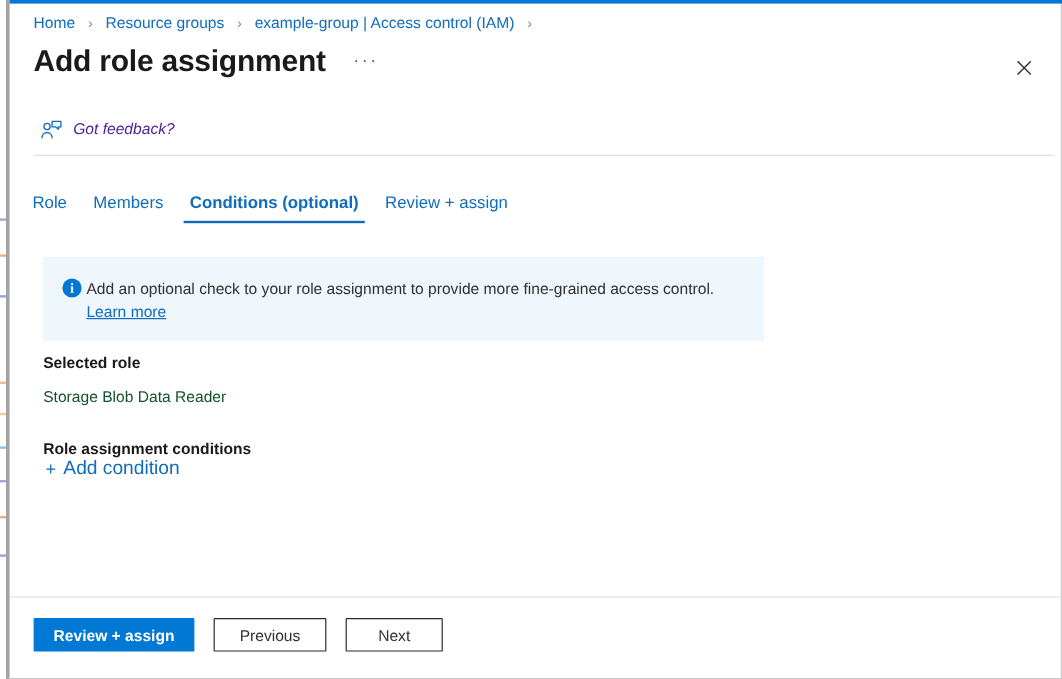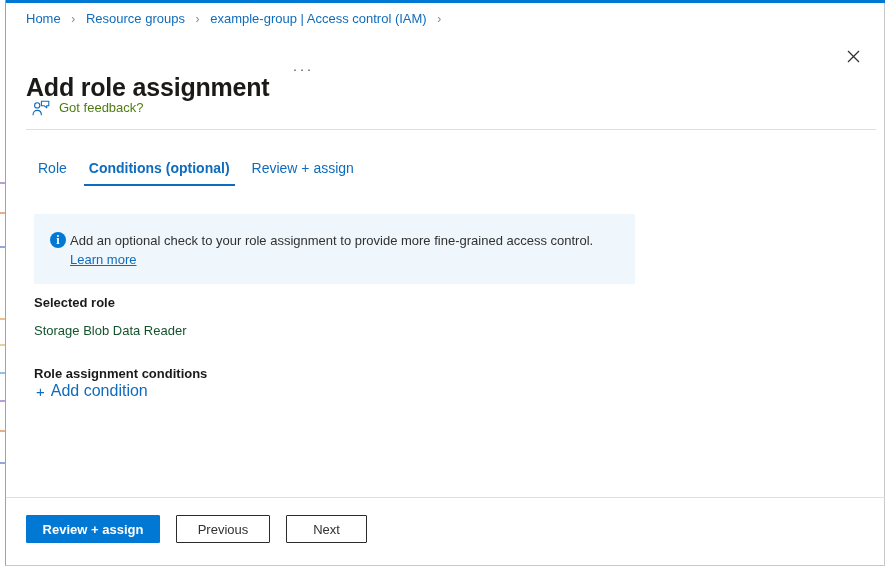--- a/index.html
+++ b/index.html
@@ -24,21 +24,21 @@
   .bg-sliver i {
     position: absolute; left: 0; width: 5px; height: 2px; opacity: .55;
   }
   .blade {
     position: absolute;
     left: 5px; top: 0;
     width: 880px; height: 566px;
     background: #ffffff;
     border-right: 1px solid #c8c8c8;
     border-bottom: 1px solid #c8c8c8;
-    border-left: 1px solid #a3a3a3;
+    border-left: 3px solid #a3a3a3;
   }
   .blade-topbar {
     position: absolute; left: 0; top: 0;
     width: 880px; height: 3px;
     background: #0078d4;
   }
 
   
   .breadcrumb {
     position: absolute; left: 20px; top: 10px;
@@ -52,51 +52,51 @@
     color: #8a8886; margin: 0 7px; font-size: 12px;
   }
 
   
   .title-row {
     position: absolute; left: 20px; top: 36px;
     display: flex; align-items: center;
   }
   .page-title {
     font-size: 25px; font-weight: bold; color: #1b1a19;
-    letter-spacing: -0.2px; line-height: 30px; margin-top: 36px;
+    letter-spacing: -0.2px; line-height: 30px;
   }
   .title-ellipsis {
     margin-left: 20px; color: #605e5c; font-size: 15px;
     letter-spacing: 2px; cursor: pointer; line-height: 20px;
     padding: 2px 3px;
   }
   .close-btn {
     position: absolute; right: 15px; top: 40px;
     width: 32px; height: 32px;
     display: flex; align-items: center; justify-content: center;
     cursor: pointer; color: #323130;
   }
 
   
   .feedback {
     position: absolute; left: 26px; top: 99px;
     display: flex; align-items: center; gap: 9px;
     cursor: pointer;
   }
   .feedback-label {
-    font-size: 13px; color: #4d7c0f; line-height: 18px;
+    font-size: 13px; color: #4c1d95; line-height: 18px; font-style: italic;
   }
   .divider {
     position: absolute; left: 20px; top: 129px;
     width: 850px; height: 1px; background: #e1dfdd;
   }
 
   
   .tabs {
-    position: absolute; left: 21px; top: 155px;
+    position: absolute; left: 8px; top: 155px;
     display: flex; align-items: center;
   }
   .tab {
     position: relative;
     padding: 5px 11px 10px 11px;
     font-size: 14px; color: #0f6cbd;
     cursor: pointer; white-space: nowrap;
   }
   .tab.active {
     color: #0f6cbd; font-weight: bold;
@@ -245,20 +245,23 @@
       </svg>
       <span class="feedback-label">Got feedback?</span>
     </div>
 
     <div class="divider"></div>
 
     <div class="tabs">
       <div class="tab">
         <span>Role</span>
       </div>
+      <div class="tab">
+        <span>Members</span>
+      </div>
       <div class="tab active">
         <span>Conditions (optional)</span>
       </div>
       <div class="tab">
         <span>Review + assign</span>
       </div>
     </div>
 
     <div class="info-banner">
       <div class="info-icon">i</div>

